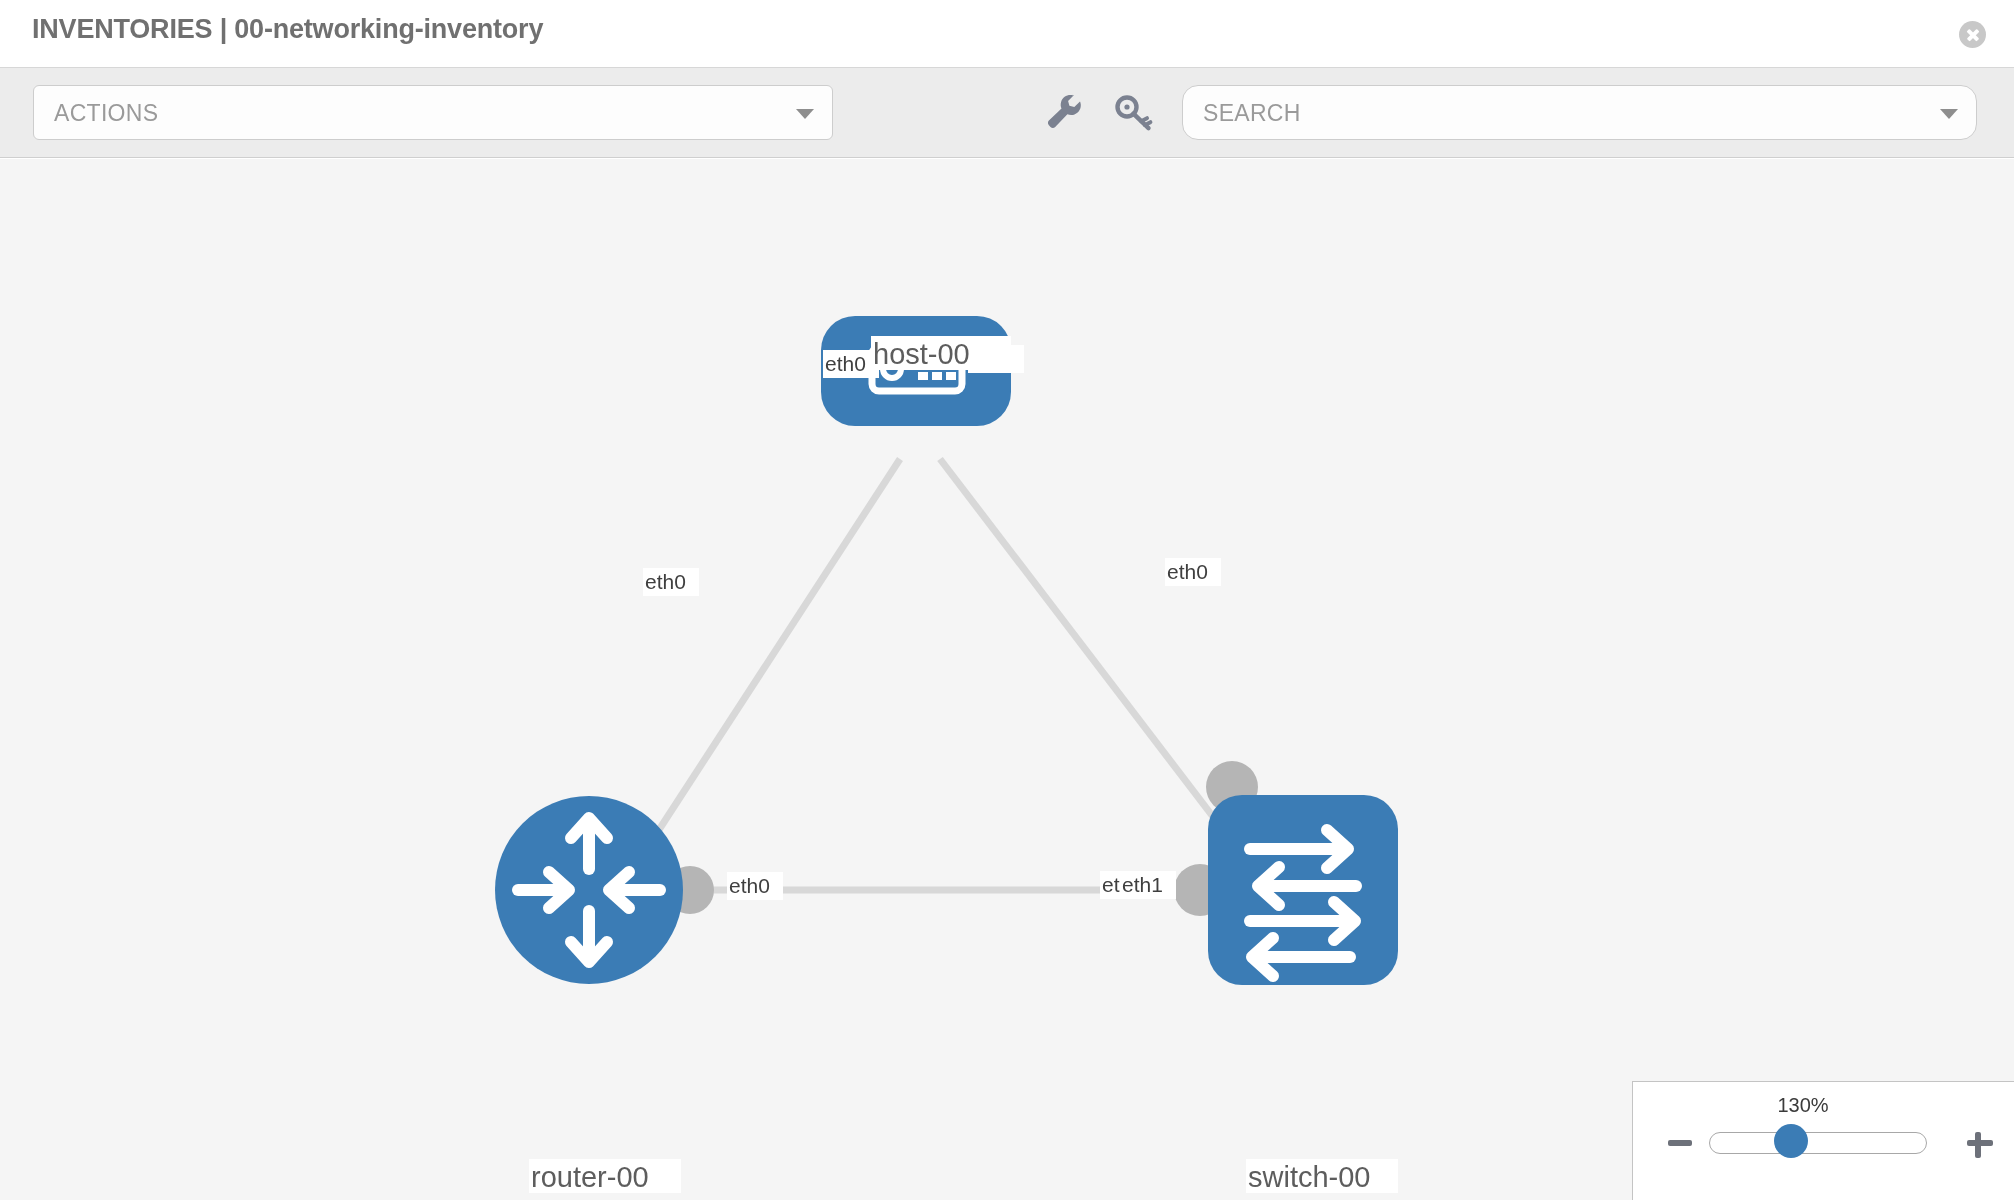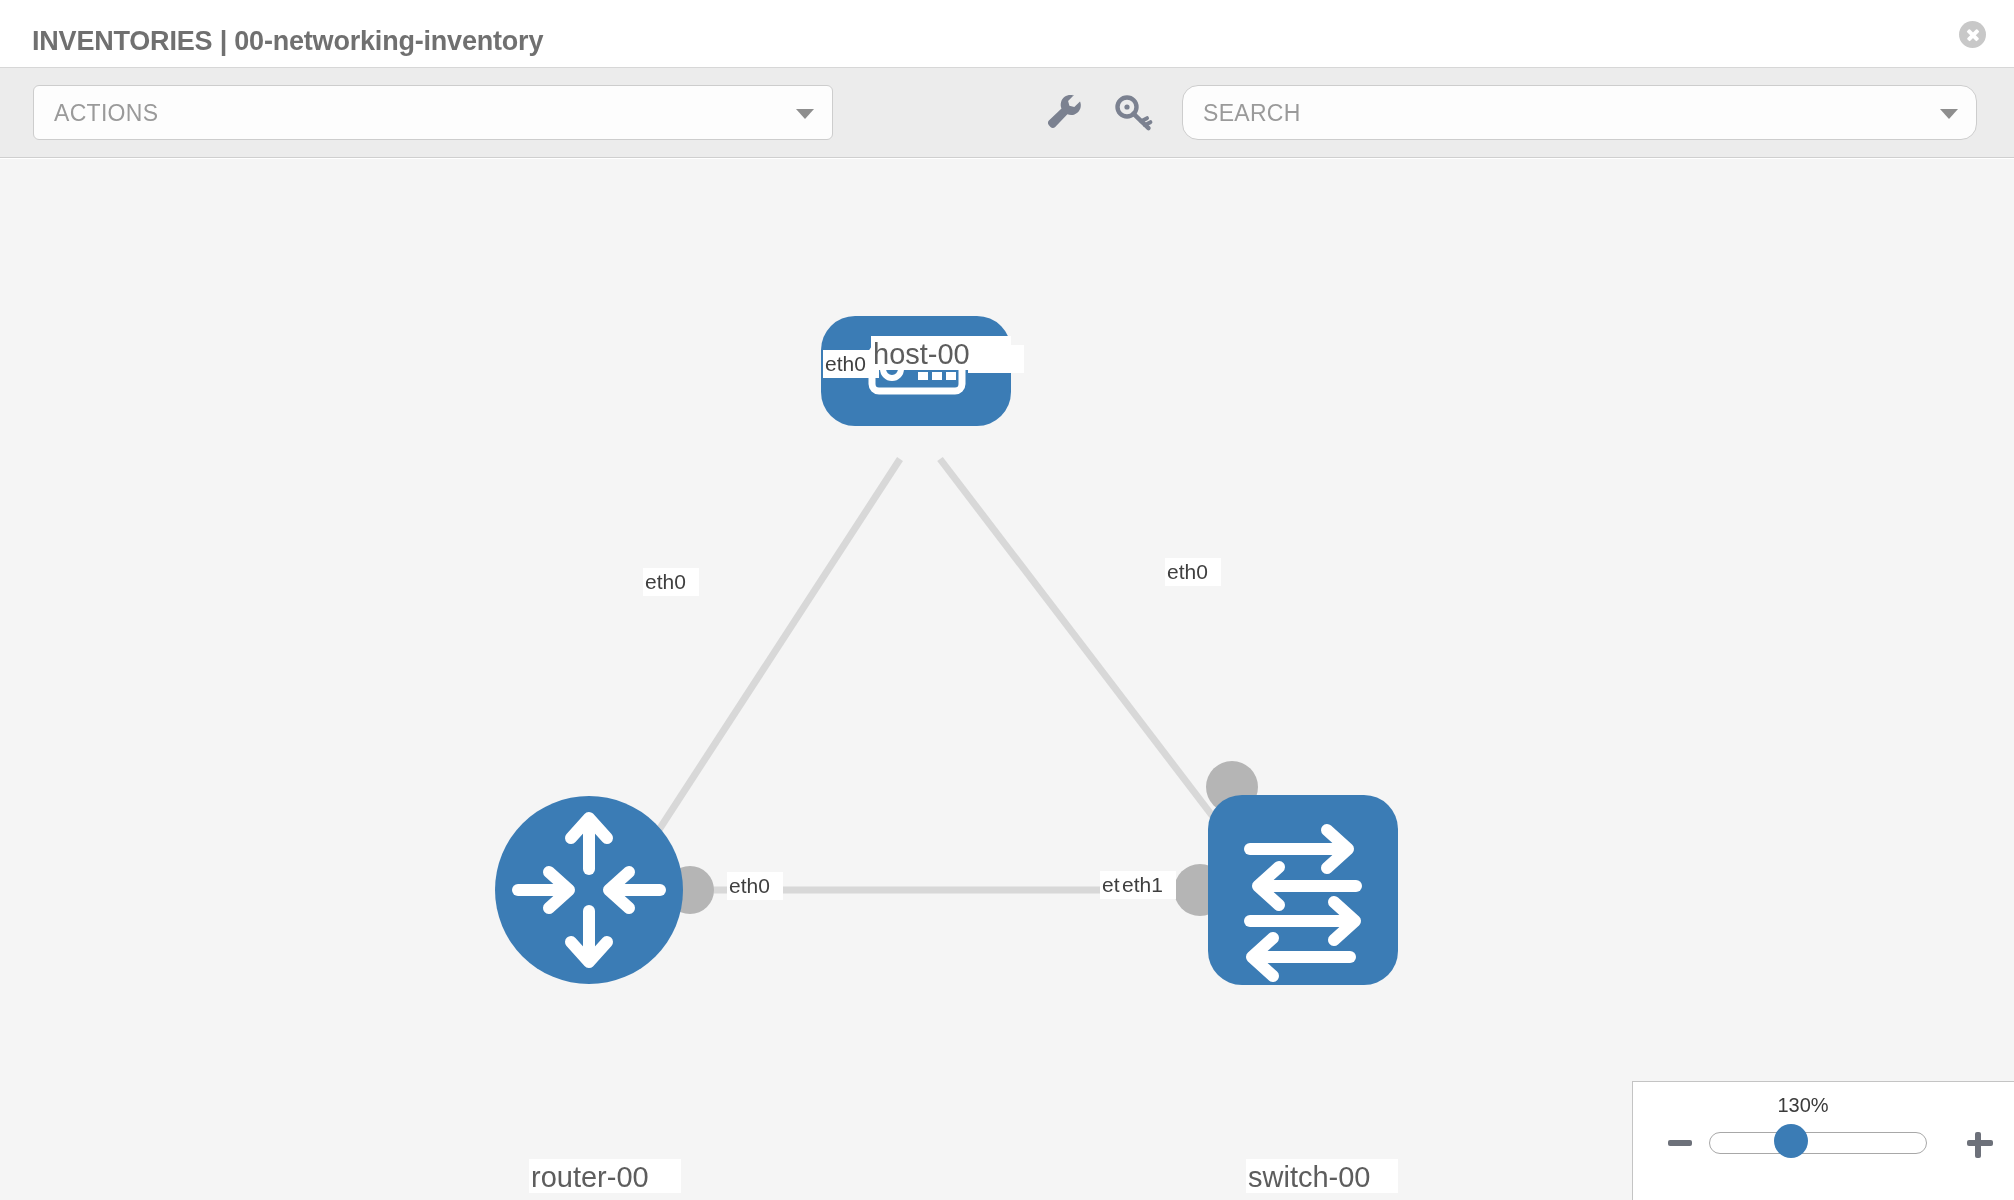--- a/index.html
+++ b/index.html
@@ -30,21 +30,20 @@
   }
   .header-title {
     position: absolute;
     left: 32px;
     top: 14px;
     font-size: 27px;
     font-weight: bold;
     color: #707070;
     letter-spacing: -0.2px;
     white-space: nowrap;
-    margin-top: 12px;
   }
   .close-btn {
     position: absolute;
     right: 28px;
     top: 21px;
     width: 27px;
     height: 27px;
     border-radius: 50%;
     background: #c8c8c8;
     cursor: pointer;

